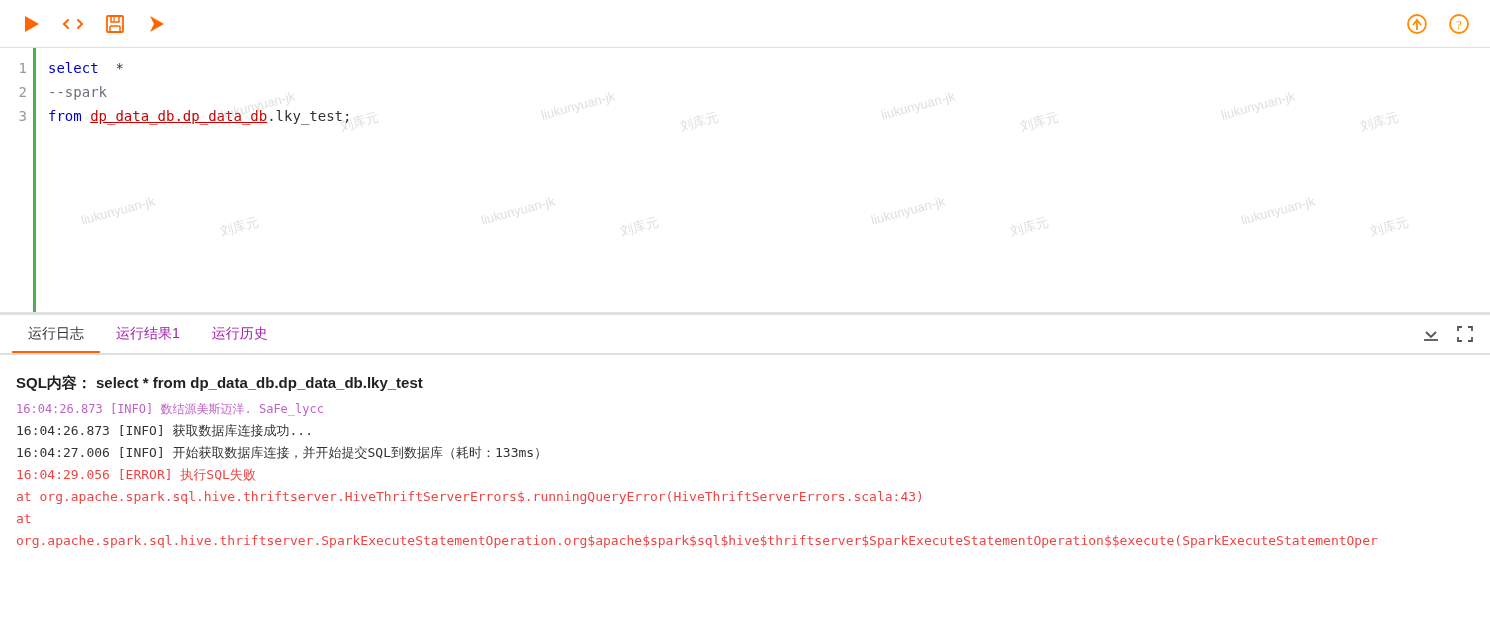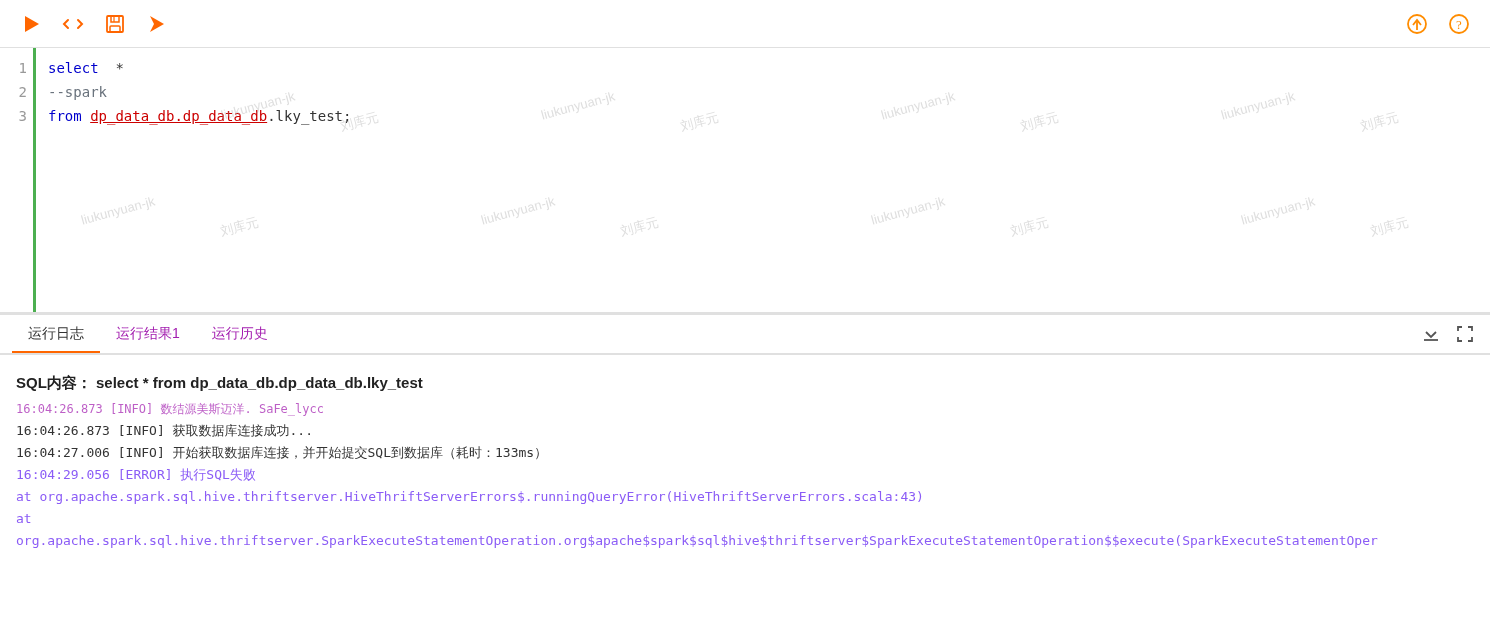--- a/index.html
+++ b/index.html
@@ -125,21 +125,21 @@
       position: relative;
     }
     .sql-summary {
       font-weight: bold;
       font-size: 15px;
       color: #222;
       margin-bottom: 6px;
       font-family: sans-serif;
     }
     .log-line { color: #333; margin-bottom: 2px; }
-    .log-error { color: #8b5cf6; margin-bottom: 2px; }
+    .log-error { color: #ef4444; margin-bottom: 2px; }
     .log-truncated { color: #a21caf; opacity: 0.7; font-size: 12px; }
 
     
     svg { display: block; }
 
     
     .log-content::-webkit-scrollbar { width: 8px; }
     .log-content::-webkit-scrollbar-thumb { background: #ccc; border-radius: 4px; }
   </style>
 </head>

